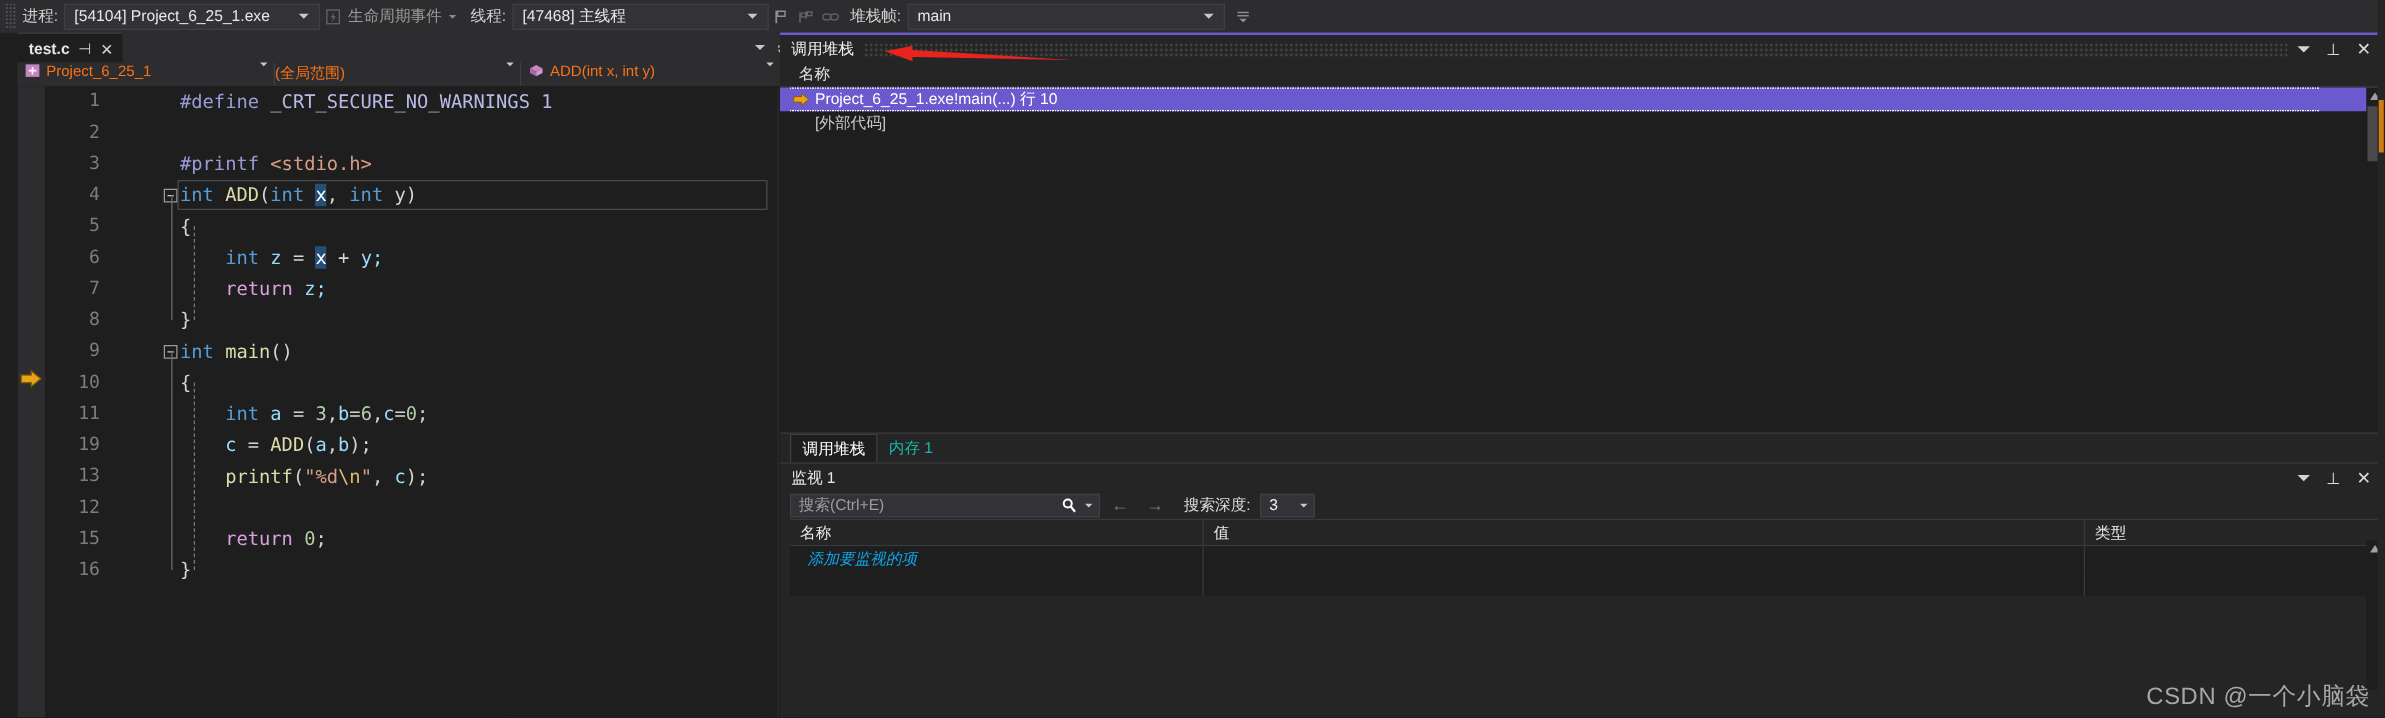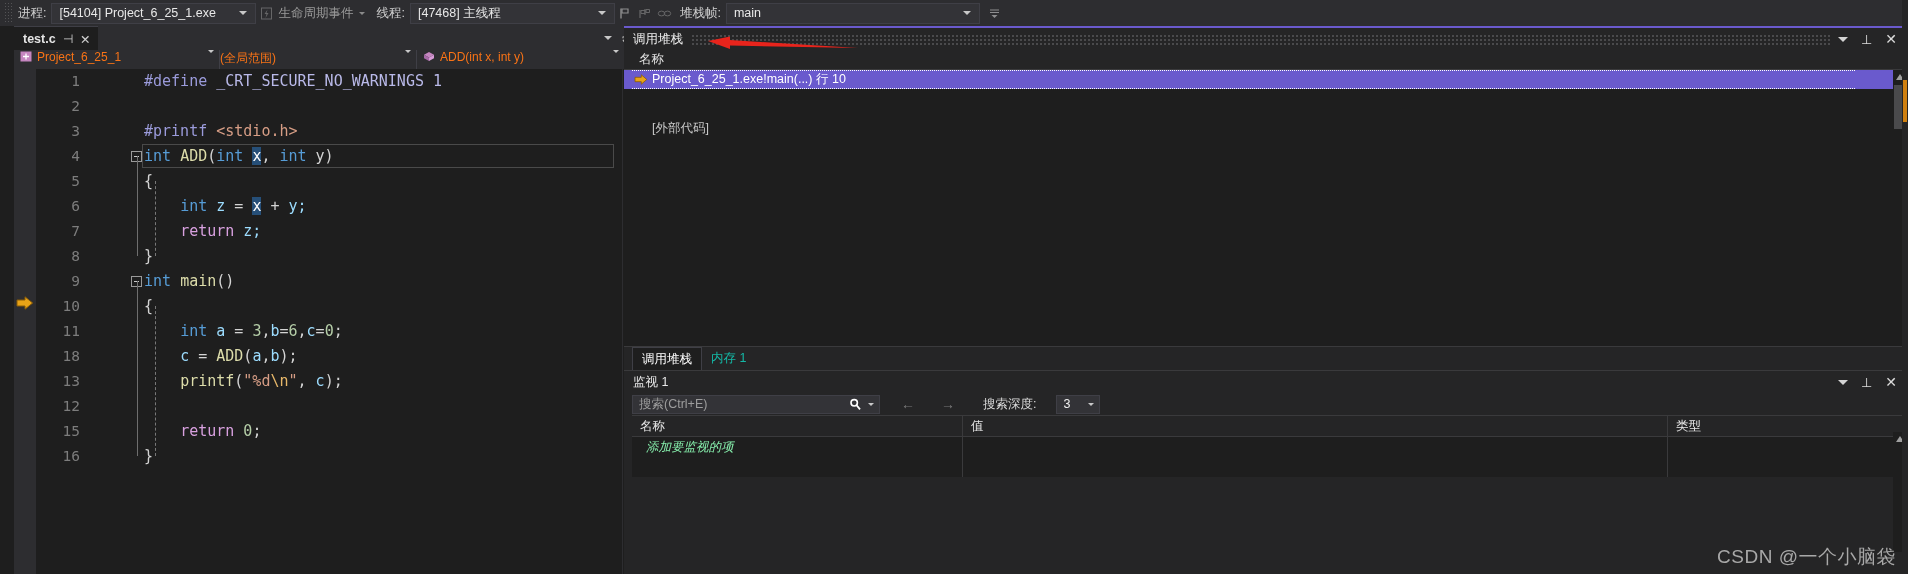--- a/index.html
+++ b/index.html
@@ -104,57 +104,57 @@
 
   .cs-rows{position:relative;background:#1e1e1e;height:280px;}
   .cs-row{position:relative;height:19px;line-height:19px;font-size:12.5px;}
   .cs-row.active{background:#6a5acd;}
   .cs-row.active:before{content:"";position:absolute;left:8px;right:52px;top:0;height:1px;
       background-image:repeating-linear-gradient(to right,#ffffff 0 1px,transparent 1px 2px);}
   .cs-row.active:after{content:"";position:absolute;left:8px;right:52px;bottom:0;height:1px;
       background-image:repeating-linear-gradient(to right,#ffffff 0 1px,transparent 1px 2px);}
   .cs-arrow{position:absolute;left:10px;top:3px;width:14px;height:13px;}
   .cs-frame{position:absolute;left:28px;color:#ffffff;white-space:nowrap;}
-  .cs-ext{position:absolute;left:28px;color:#c8c8c8;white-space:nowrap;margin-top:30px;}
+  .cs-ext{position:absolute;left:28px;color:#c8c8c8;white-space:nowrap;}
   .cs-scroll{position:absolute;right:0;top:0;width:15px;height:299px;background:#1e1e1e;}
   .cs-sb-up{position:absolute;left:3px;top:4px;width:0;height:0;
       border-left:4px solid transparent;border-right:4px solid transparent;border-bottom:6px solid #a0a0a0;}
   .cs-sb-thumb{position:absolute;left:1px;top:15px;width:13px;height:44px;background:#4a4a4c;}
 
   .cs-tabs{position:absolute;left:0;bottom:0;width:1284px;height:23px;background:#252526;
       border-top:1px solid #3a3a3c;display:flex;align-items:stretch;padding-left:8px;}
   .cs-tab{display:flex;align-items:center;padding:0 9px;font-size:12.5px;color:#14b8a6;}
   .cs-tab.on{background:#1e1e1e;color:#ffffff;border:1px solid #3f3f46;border-bottom:none;}
 
   
   .w-panel{position:absolute;left:624px;top:370px;width:1284px;height:204px;background:#252526;}
   .w-titlebar{position:relative;height:22px;background:#252526;border-top:1px solid #3a3a3c;
       display:flex;align-items:center;}
   .w-title{color:#e8e8e8;font-size:12.5px;padding:0 8px 0 9px;}
-  .w-searchrow{height:22px;display:flex;align-items:center;padding-left:8px;gap:16px;}
+  .w-searchrow{height:22px;display:flex;align-items:center;padding-left:8px;gap:4px;}
   .w-searchbox{width:248px;height:19px;background:#333337;border:1px solid #3f3f46;
       display:flex;align-items:center;box-sizing:border-box;}
   .w-searchbox .ph{flex:1;color:#9d9d9d;font-size:12.5px;padding-left:6px;}
   .mag{width:13px;height:13px;margin-right:2px;}
   .w-arrow{color:#7a7a7a;font-size:14px;padding:0 5px;line-height:1;}
   .w-depth-lbl{color:#dcdcdc;font-size:12.5px;padding:0 4px 0 7px;}
   .w-depth{width:44px;height:19px;background:#333337;border:1px solid #3f3f46;
       display:flex;align-items:center;box-sizing:border-box;}
   .w-depth .dv{flex:1;color:#f0f0f0;font-size:12.5px;padding-left:6px;}
 
   .w-header{position:relative;height:20px;background:#252526;border-top:1px solid #3a3a3c;
       border-bottom:1px solid #3a3a3c;margin-left:8px;}
   .w-hcell{position:absolute;top:0;height:20px;line-height:20px;color:#e8e8e8;font-size:12.5px;padding-left:8px;
       box-sizing:border-box;}
   .w-hname{left:0;width:330px;}
   .w-hval{left:330px;width:705px;border-left:1px solid #3a3a3c;}
   .w-htype{left:1035px;width:233px;border-left:1px solid #3a3a3c;}
   .w-rows{position:relative;margin-left:8px;background:#1e1e1e;height:40px;}
   .w-row{position:relative;height:20px;line-height:20px;}
-  .w-placeholder{position:absolute;left:14px;color:#86efac;font-style:italic;font-size:12.5px;text-align:right;}
+  .w-placeholder{position:absolute;left:14px;color:#0ea5e9;font-style:italic;font-size:12.5px;text-align:right;}
   .w-cellborder{position:absolute;top:0;width:1px;height:20px;background:#3a3a3c;}
   .w-scroll{position:absolute;right:0;top:62px;width:15px;height:120px;background:#1e1e1e;}
   .w-sb-up{position:absolute;left:3px;top:4px;width:0;height:0;
       border-left:4px solid transparent;border-right:4px solid transparent;border-bottom:6px solid #a0a0a0;}
   .vscroll-orange{position:absolute;right:0;top:0;width:6px;height:574px;background:#252526;}
   .vscroll-orange i{position:absolute;left:1px;top:80px;width:4px;height:42px;background:#d08010;}
 
   .watermark{position:absolute;right:12px;bottom:4px;color:#a8a8a8;font-size:19px;
       white-space:nowrap;letter-spacing:.5px;}
 
@@ -279,21 +279,21 @@
           <div class="crow"><span class="lnum">4</span><span class="fold"></span><span class="curline-box"></span><span class="ctext"><span class="k-type">int </span><span class="k-fn">ADD</span><span class="k-pl">(</span><span class="k-type">int </span><span class="sel">x</span><span class="k-pl">, </span><span class="k-type">int </span><span class="k-pl">y)</span></span></div>
           <div class="crow"><span class="lnum">5</span><span class="ctext"><span class="k-pl">{</span></span></div>
           <div class="crow"><span class="lnum">6</span><span class="ctext"><span class="k-pl">    </span><span class="k-type">int </span><span class="k-var">z </span><span class="k-pl">= </span><span class="sel">x</span><span class="k-pl"> + </span><span class="k-var">y;</span></span></div>
           <div class="crow"><span class="lnum">7</span><span class="ctext"><span class="k-pl">    </span><span class="k-kw">return </span><span class="k-var">z;</span></span></div>
           <div class="crow"><span class="lnum">8</span><span class="ctext"><span class="k-pl">}</span></span></div>
           <div class="crow"><span class="lnum">9</span><span class="fold"></span><span class="ctext"><span class="k-type">int </span><span class="k-fn">main</span><span class="k-pl">()</span></span></div>
           <div class="crow"><span class="yarrow"><svg width="18" height="16" viewBox="0 0 18 16">
                 <path d="M1 5 H9 V1.8 L16.6 8 L9 14.2 V11 H1 Z" fill="#e8a317" stroke="#8a5c06" stroke-width="1"></path>
               </svg></span><span class="lnum">10</span><span class="ctext"><span class="k-pl">{</span></span></div>
           <div class="crow"><span class="lnum">11</span><span class="ctext"><span class="k-pl">    </span><span class="k-type">int </span><span class="k-var">a </span><span class="k-pl">= </span><span class="k-num">3</span><span class="k-pl">,</span><span class="k-var">b</span><span class="k-pl">=</span><span class="k-num">6</span><span class="k-pl">,</span><span class="k-var">c</span><span class="k-pl">=</span><span class="k-num">0</span><span class="k-pl">;</span></span></div>
-          <div class="crow"><span class="lnum">18</span><span class="ctext"><span class="k-pl">    </span><span class="k-var">c </span><span class="k-pl">= </span><span class="k-fn">ADD</span><span class="k-pl">(</span><span class="k-var">a</span><span class="k-pl">,</span><span class="k-var">b</span><span class="k-pl">);</span></span></div>
+          <div class="crow"><span class="lnum">19</span><span class="ctext"><span class="k-pl">    </span><span class="k-var">c </span><span class="k-pl">= </span><span class="k-fn">ADD</span><span class="k-pl">(</span><span class="k-var">a</span><span class="k-pl">,</span><span class="k-var">b</span><span class="k-pl">);</span></span></div>
           <div class="crow"><span class="lnum">13</span><span class="ctext"><span class="k-pl">    </span><span class="k-fn">printf</span><span class="k-pl">(</span><span class="k-str">"%d</span><span class="k-esc">\n</span><span class="k-str">"</span><span class="k-pl">, </span><span class="k-var">c</span><span class="k-pl">);</span></span></div>
           <div class="crow"><span class="lnum">12</span><span class="ctext"></span></div>
           <div class="crow"><span class="lnum">15</span><span class="ctext"><span class="k-pl">    </span><span class="k-kw">return </span><span class="k-num">0</span><span class="k-pl">;</span></span></div>
           <div class="crow"><span class="lnum">16</span><span class="ctext"><span class="k-pl">}</span></span></div>
           <div class="vline" style="top: 87px; height: 100px;"></div>
           <div class="vdash" style="top: 112px; height: 75px; left: 141px;"></div>
           <div class="vline" style="top: 212px; height: 175px;"></div>
           <div class="vdash" style="top: 237px; height: 150px; left: 141px;"></div>
         </div>
 

